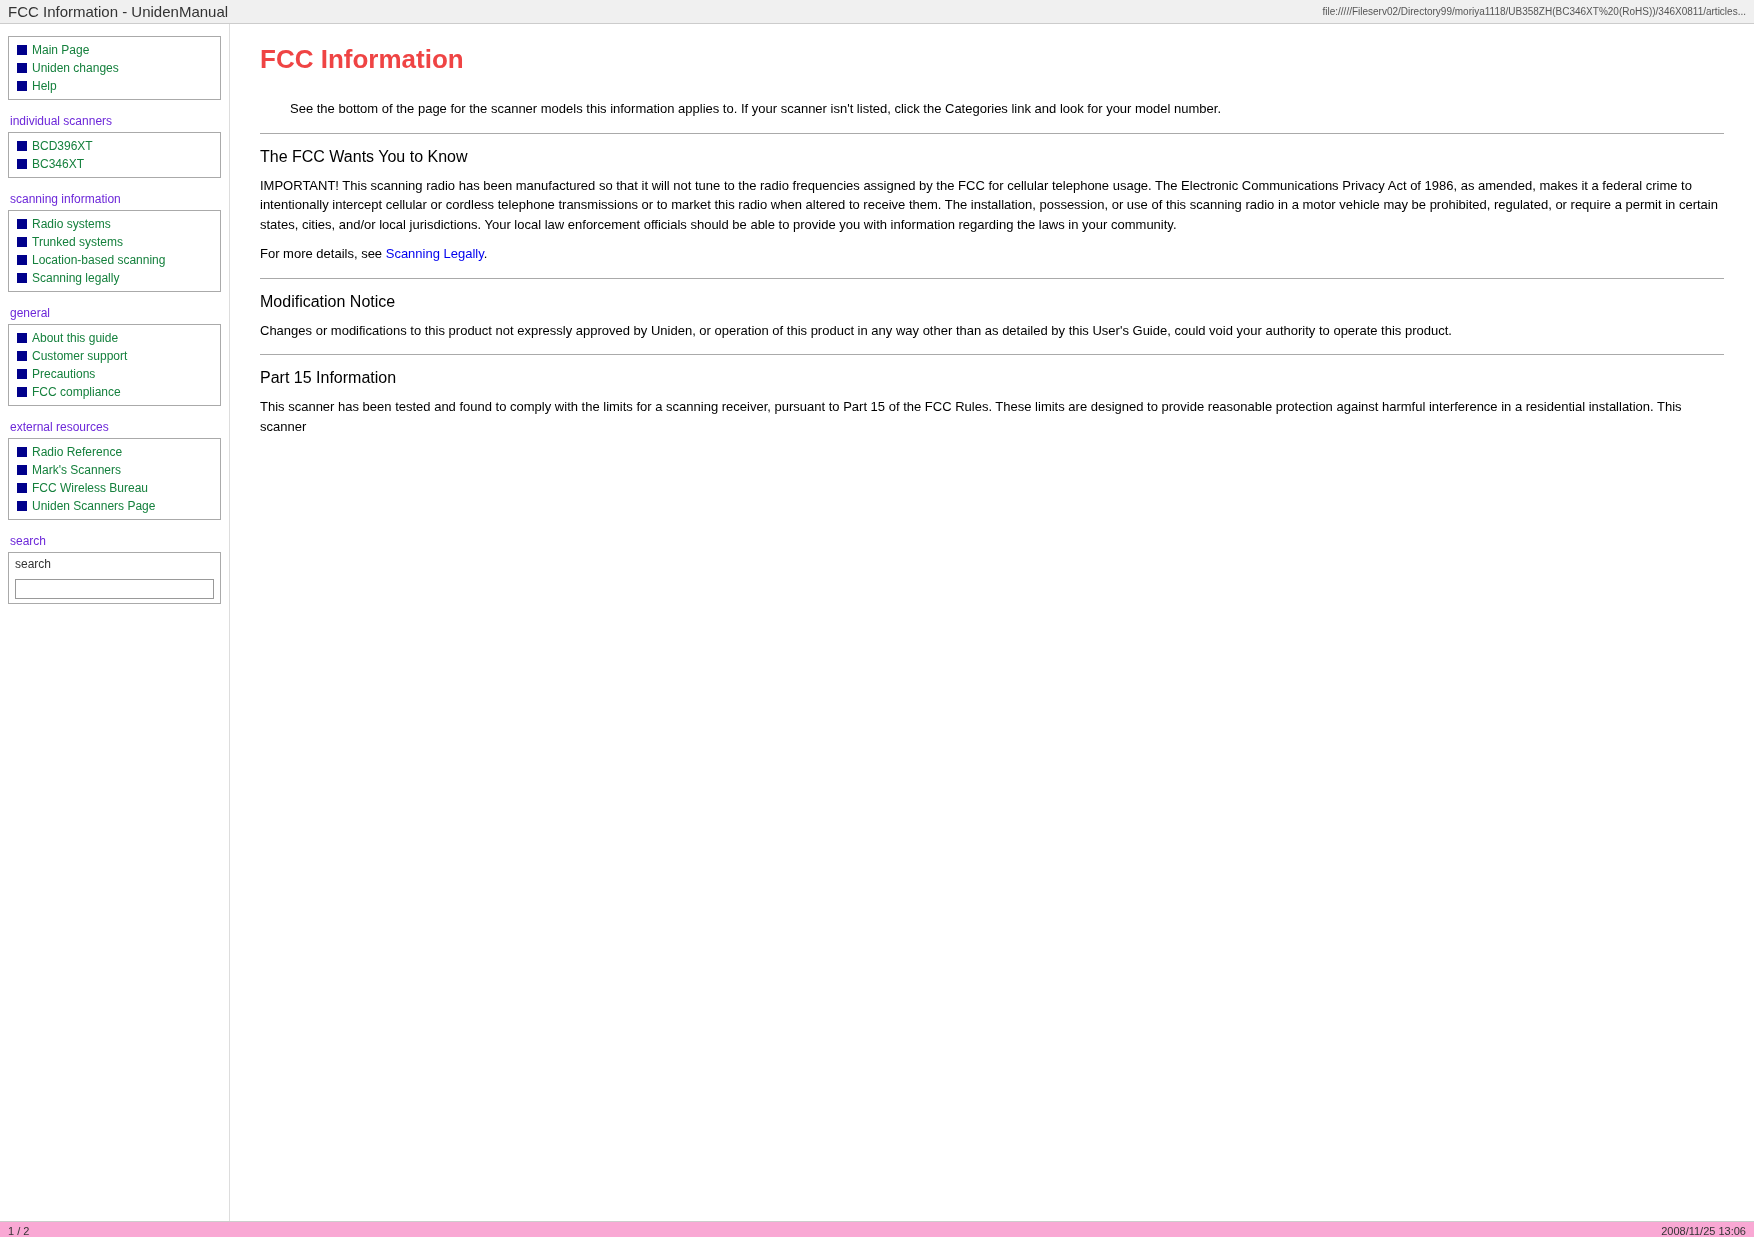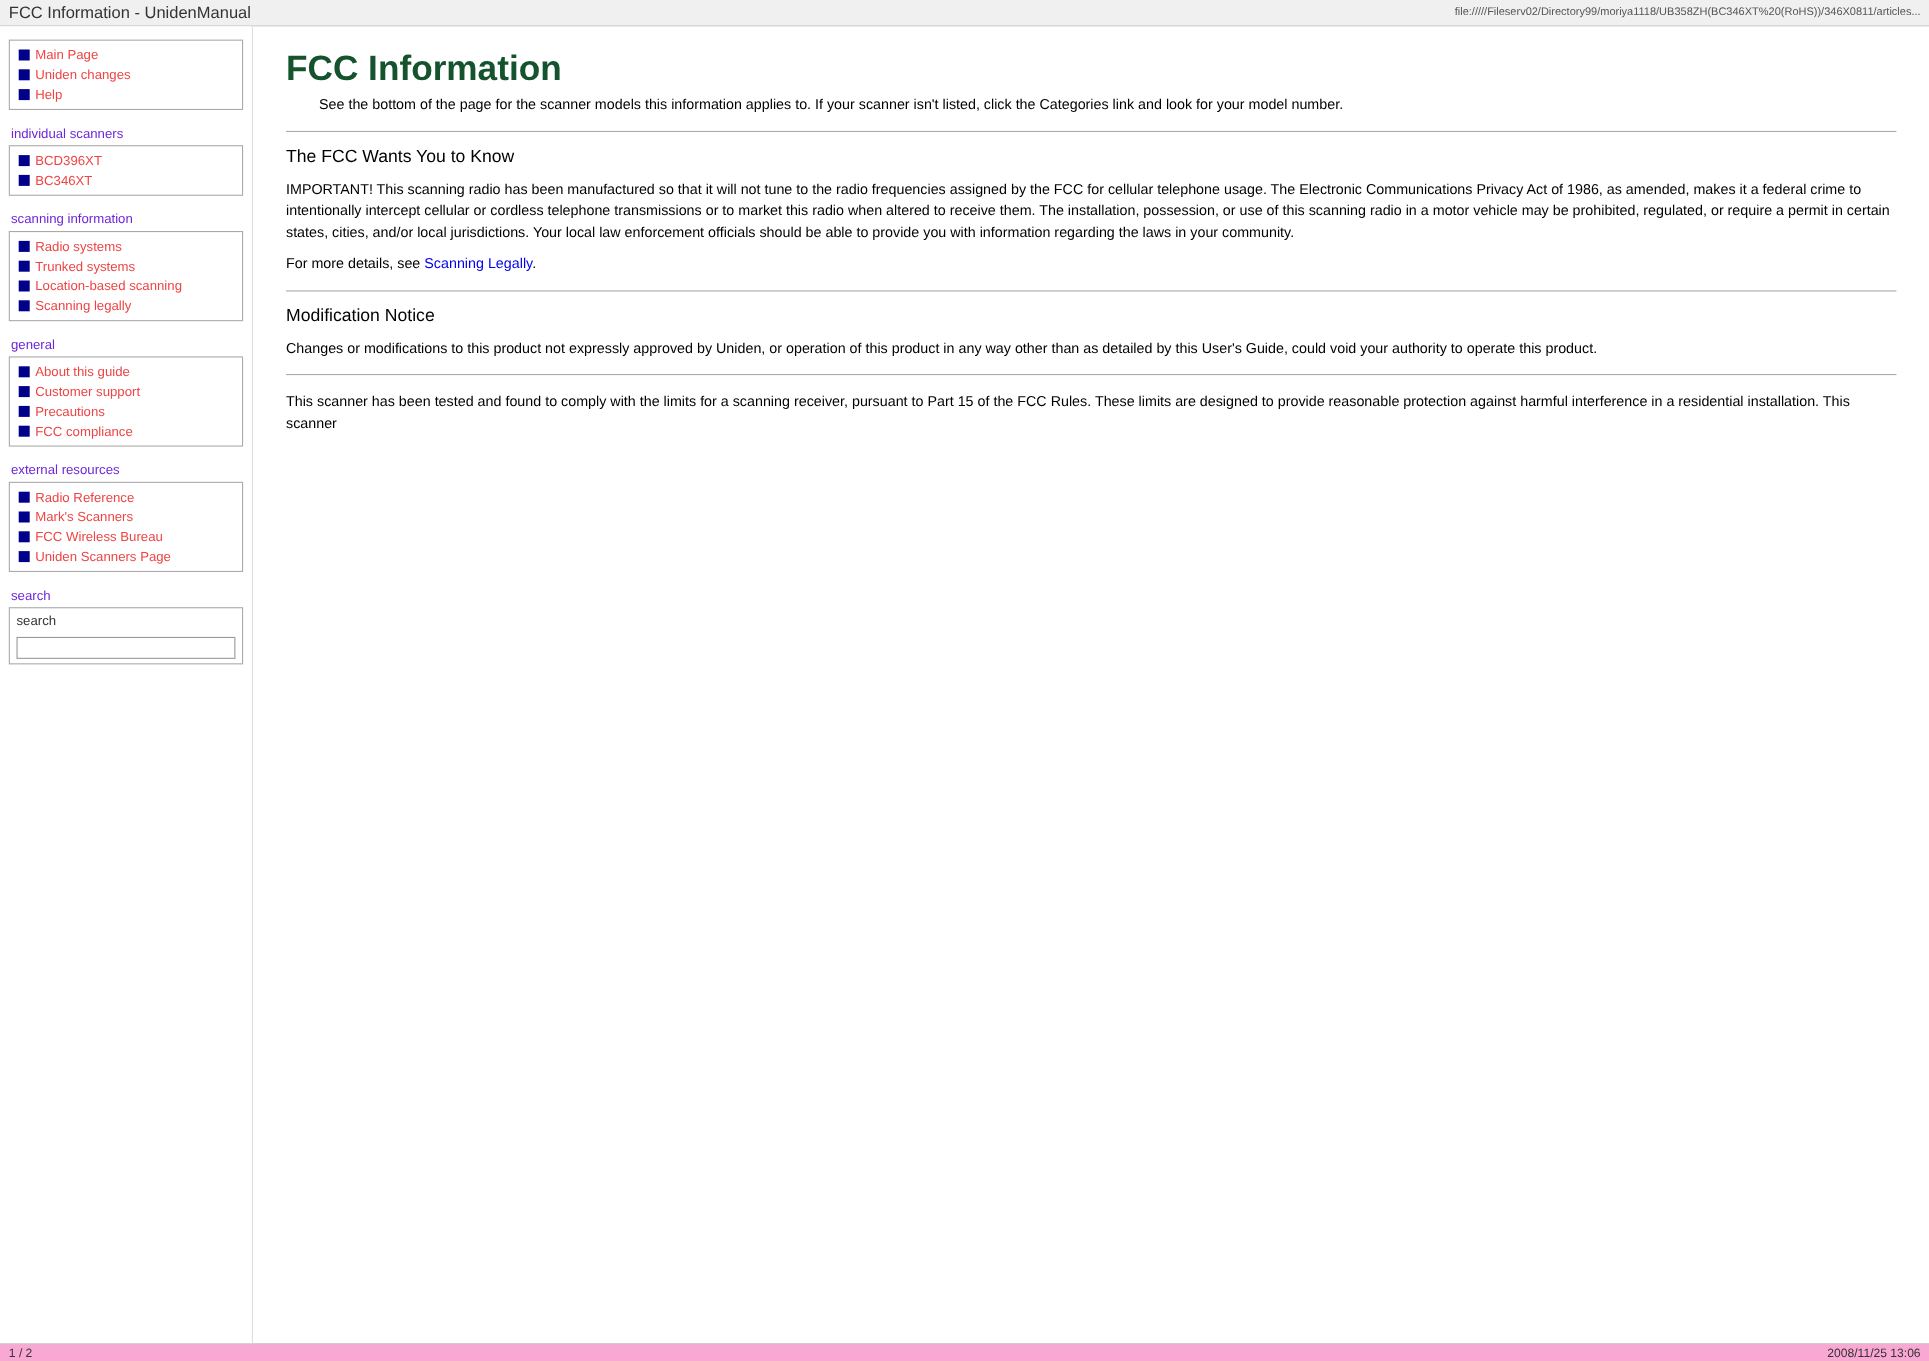--- a/index.html
+++ b/index.html
@@ -61,21 +61,21 @@
     .bullet {
       display: inline-block;
       width: 10px;
       height: 10px;
       background: #00008b;
       margin-right: 5px;
       margin-top: 2px;
       flex-shrink: 0;
     }
     .sidebar-item-text {
-      color: #ef4444;
+      color: #15803d;
       text-decoration: none;
     }
     .search-box-outer {
       border: 1px solid #aaa;
       margin: 2px 8px 4px 8px;
       padding: 4px 6px;
       background: #fff;
       min-height: 50px;
     }
     .search-input {
@@ -86,24 +86,24 @@
       margin-top: 4px;
     }
 
     
     .main-content {
       flex: 1;
       padding: 20px 30px;
       font-size: 13px;
     }
     .page-title {
-      font-size: 32px;
+      font-size: 26px;
       font-weight: bold;
-      color: #14532d;
-      margin-bottom: 4px;
+      color: #ef4444;
+      margin-bottom: 24px;
     }
     .intro-text {
       margin-bottom: 12px;
       padding-left: 30px;
       line-height: 1.5;
       color: #000;
     }
     .section-divider {
       border: none;
       border-top: 1px solid #aaa;
@@ -261,20 +261,21 @@
     </div>
 
     <hr class="section-divider">
 
     <div class="section-heading">Modification Notice</div>
 
     <div class="section-body">Changes or modifications to this product not expressly approved by Uniden, or operation of this product in any way other than as detailed by this User's Guide, could void your authority to operate this product.</div>
 
     <hr class="section-divider">
 
+    <div class="section-heading">Part 15 Information</div>
 
     <div class="section-body">This scanner has been tested and found to comply with the limits for a scanning receiver, pursuant to Part 15 of the FCC Rules. These limits are designed to provide reasonable protection against harmful interference in a residential installation. This scanner</div>
 
   </div>
 
 </div>
 
 <div class="bottom-bar">
   <span>1 / 2</span>
   <span>2008/11/25 13:06</span>

